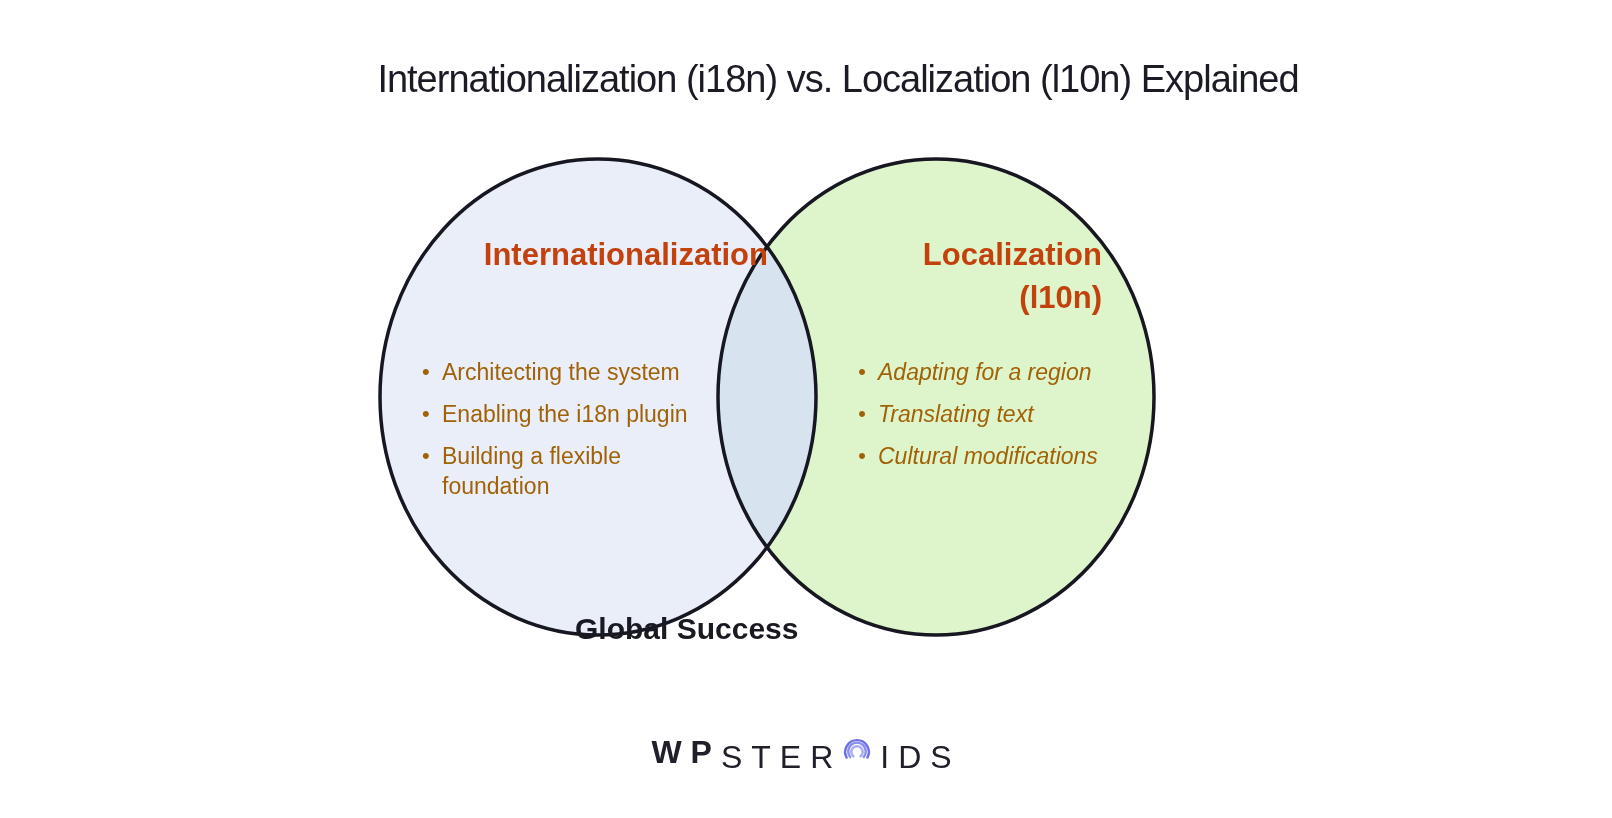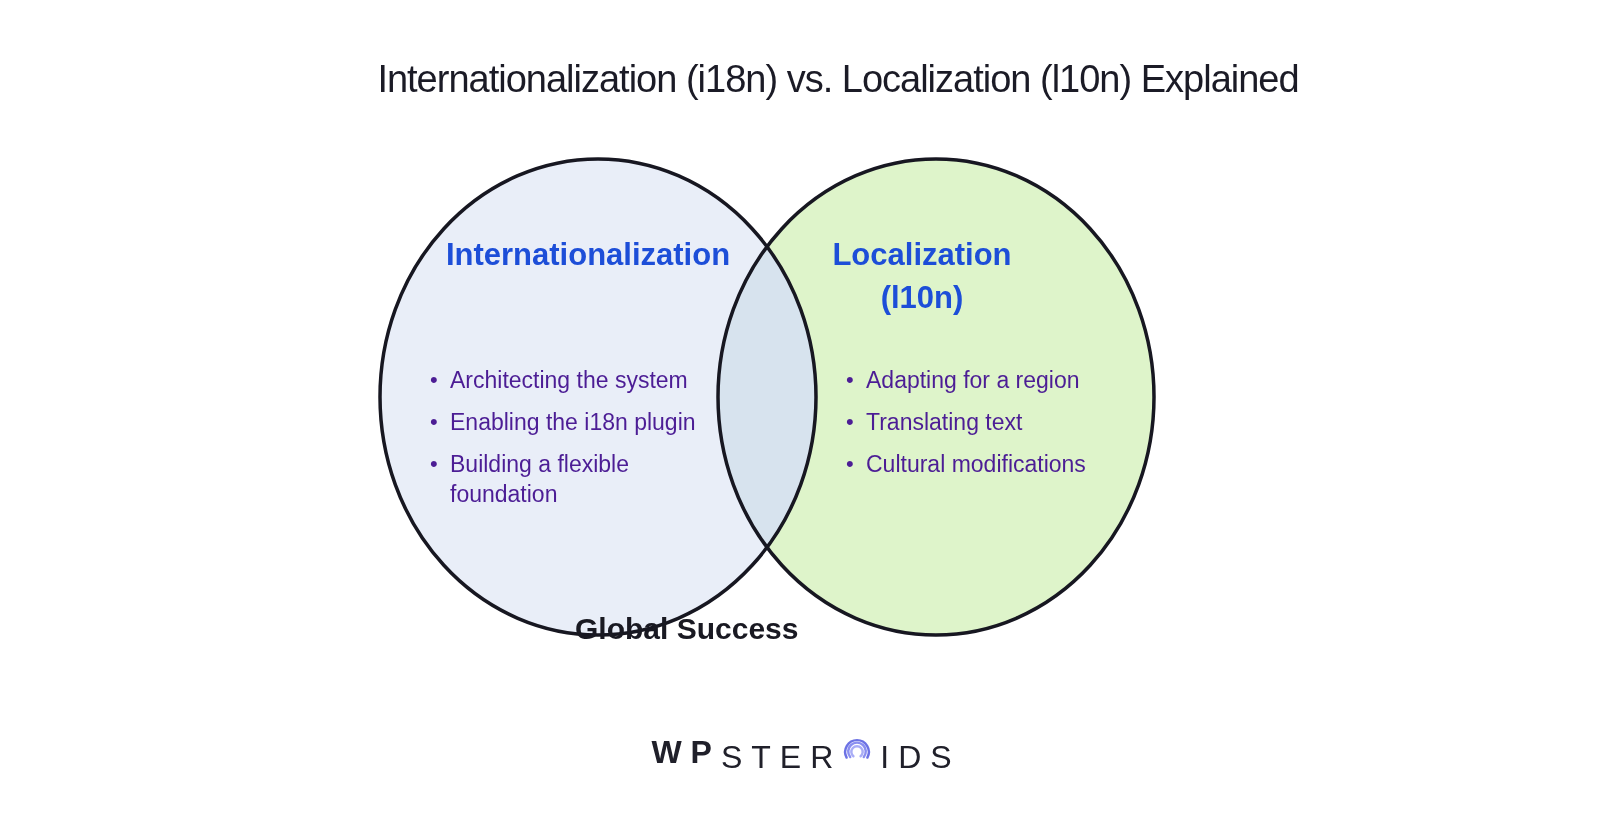--- a/index.html
+++ b/index.html
@@ -31,40 +31,40 @@
   }
   .venn-svg {
     position: absolute;
     top: 0;
     left: 0;
   }
   .circle-heading {
     position: absolute;
     top: 234px;
     width: 360px;
-    text-align: center;
+    text-align: right;
     font-size: 31px;
     font-weight: 700;
     line-height: 1.38;
-    color: #1d4ed8;
+    color: #c2410c;
   }
   .circle-heading.left  { left: 408px; }
   .circle-heading.right { left: 742px; }
   .bullet-list {
     position: absolute;
     top: 350px;
-    margin: 16px;
+    margin: 8px;
     padding: 0;
     list-style: none;
     font-size: 23px;
     line-height: 1.27;
-    color: #4c1d95;
+    color: #a16207;
   }
   .bullet-list.left  { left: 412px; width: 280px; }
-  .bullet-list.right { left: 828px; width: 300px; }
+  .bullet-list.right { left: 848px; width: 300px; font-style: italic; }
   .bullet-list li {
     position: relative;
     padding-left: 22px;
     margin-bottom: 13px;
   }
   .bullet-list li::before {
     content: "\2022";
     position: absolute;
     left: 2px;
     top: 0;

